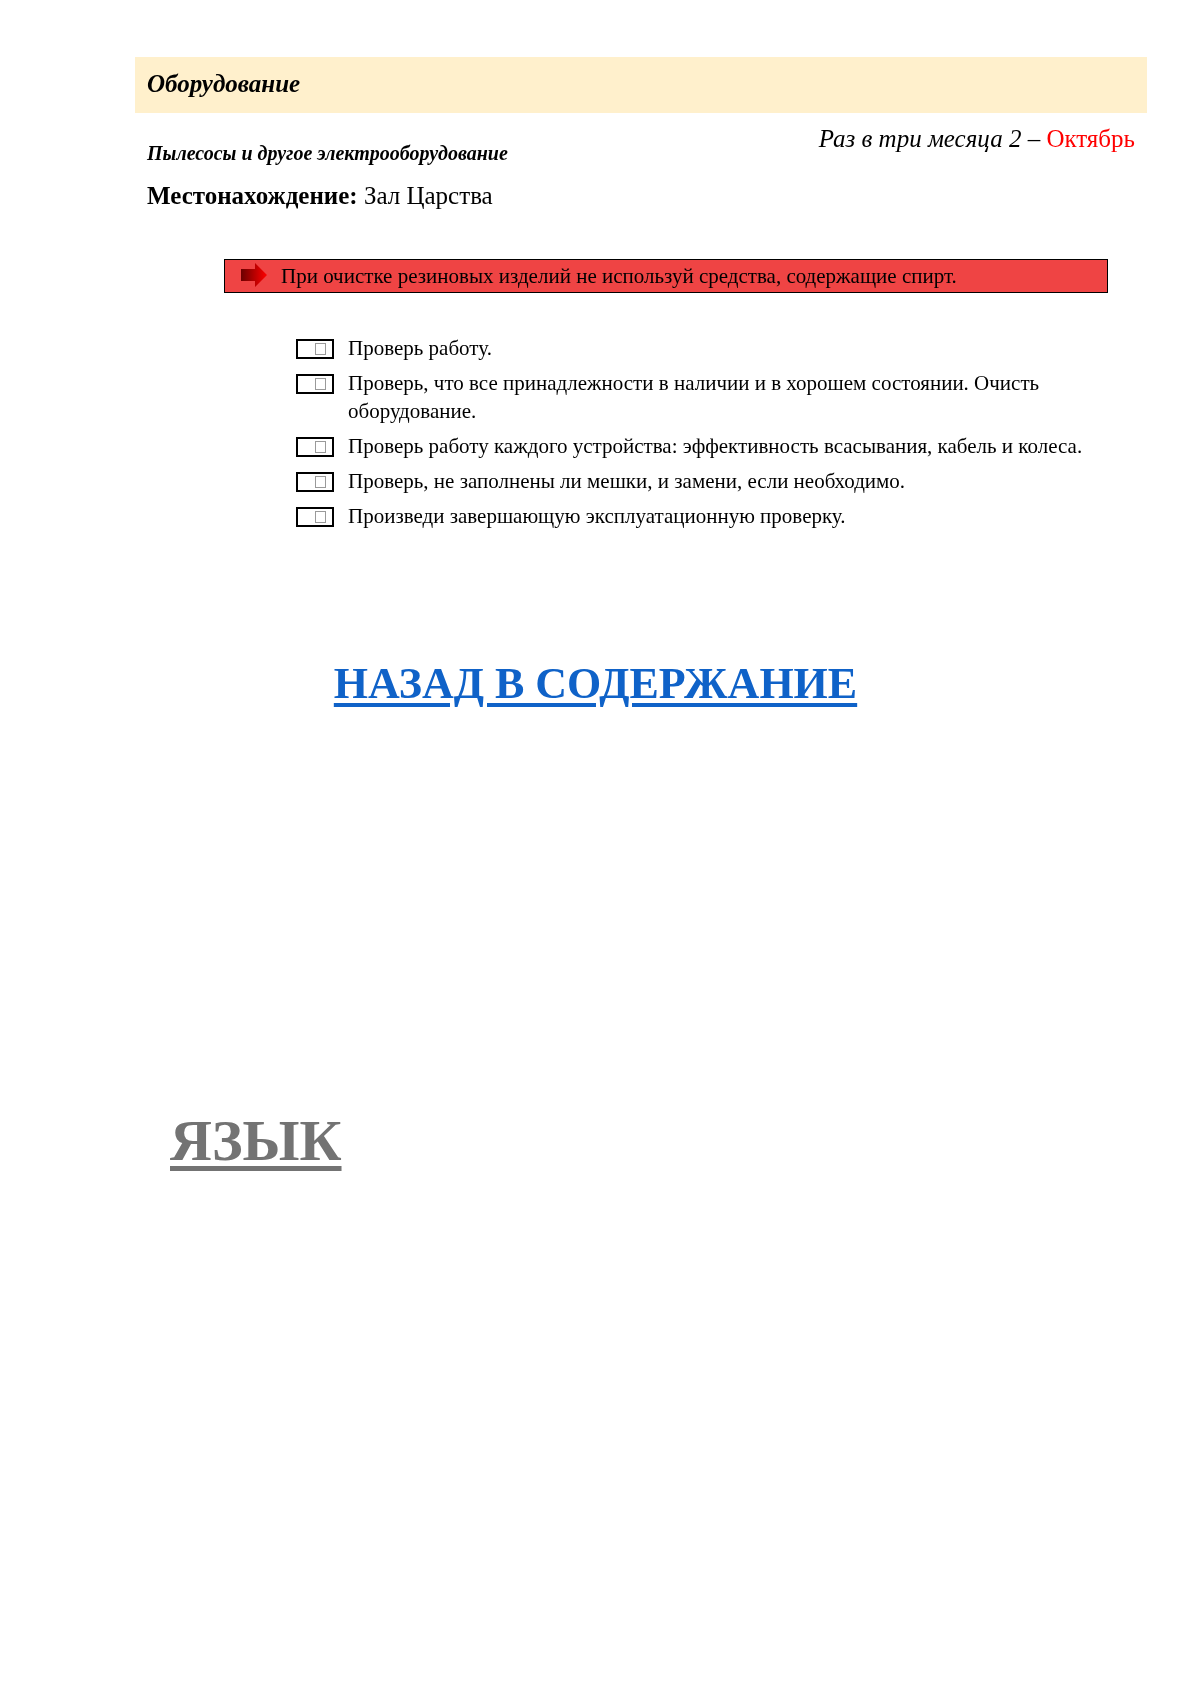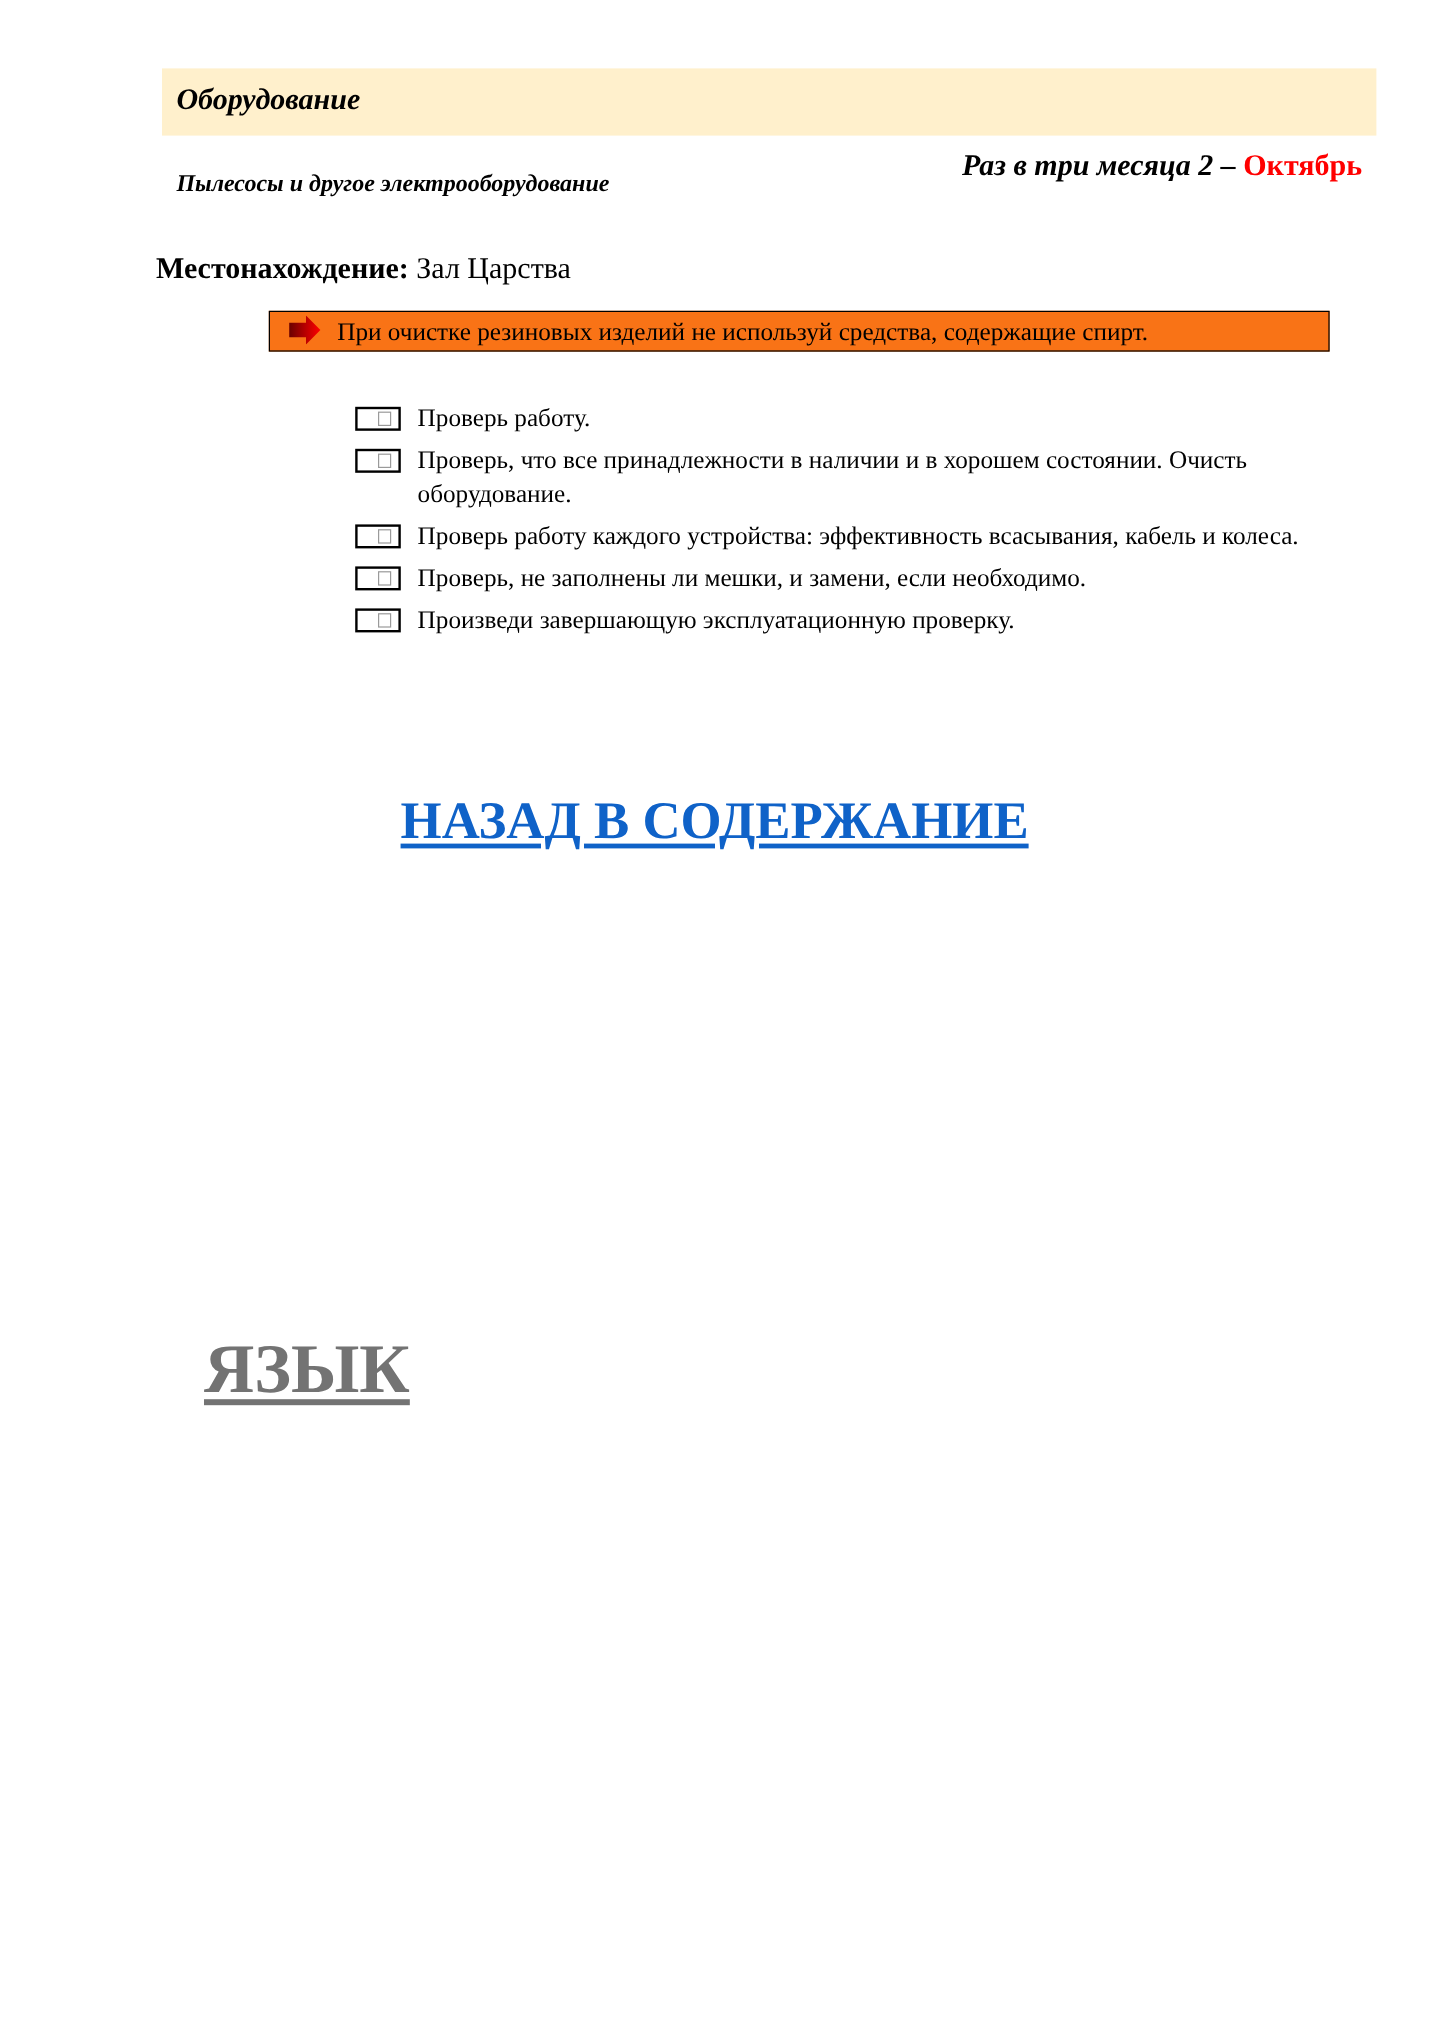--- a/index.html
+++ b/index.html
@@ -2,26 +2,26 @@
 <html><head>
 <meta charset="utf-8">
 <style>
   html, body { margin: 0; padding: 0; background: #ffffff; }
   body { width: 1191px; height: 1684px; position: relative; overflow: hidden;
          font-family: "Liberation Serif", "DejaVu Serif", serif; color: #000; }
   .abs { position: absolute; }
   .band { left: 135px; top: 57px; width: 1012px; height: 56px; background: #fff0cc; }
   .band-title { left: 147px; top: 70px; font-size: 25px; font-weight: bold; font-style: italic; }
   .subtitle { left: 147px; top: 142px; font-size: 20px; font-weight: bold; font-style: italic; }
-  .schedule { right: 56px; top: 125px; font-size: 25px; font-weight: bold; font-style: italic; white-space: nowrap; margin-left: 40px; }
+  .schedule { right: 56px; top: 125px; font-size: 25px; font-weight: normal; font-style: italic; white-space: nowrap; margin-left: 40px; }
   .schedule .month { color: #ff0000; font-style: normal; }
-  .location { left: 130px; top: 182px; font-size: 25px; margin-top: 29px; }
+  .location { left: 147px; top: 182px; font-size: 25px; }
   .location b { font-weight: bold; }
   .note { left: 224px; top: 259px; width: 884px; height: 34px; border: 1px solid #000; box-sizing: border-box;
-          background: #f97316; }
+          background: #ef4444; }
   .note-icon { position: absolute; left: 14px; top: 3px; width: 32px; height: 24px; }
   .note-text { position: absolute; left: 56px; top: 4px; font-size: 21px; white-space: nowrap; }
   .checklist { left: 296px; top: 334px; width: 820px; }
   .item { position: relative; padding-left: 52px; font-size: 21px; line-height: 28px; margin-bottom: 7px; }
   .cb { position: absolute; left: 0; top: 5px; width: 38px; height: 20px; border: 2px solid #000;
         box-sizing: border-box; background: #fff; cursor: pointer; }
   .cb::after { content: ""; position: absolute; left: 17px; top: 2px; width: 11px; height: 12px;
                border: 1px solid #9a9a9a; box-sizing: border-box; }
   .toc-link { left: 0; width: 1191px; top: 658px; text-align: center; }
   .toc-link a { font-size: 44px; font-weight: bold; color: #0f62c8; text-decoration: underline;

